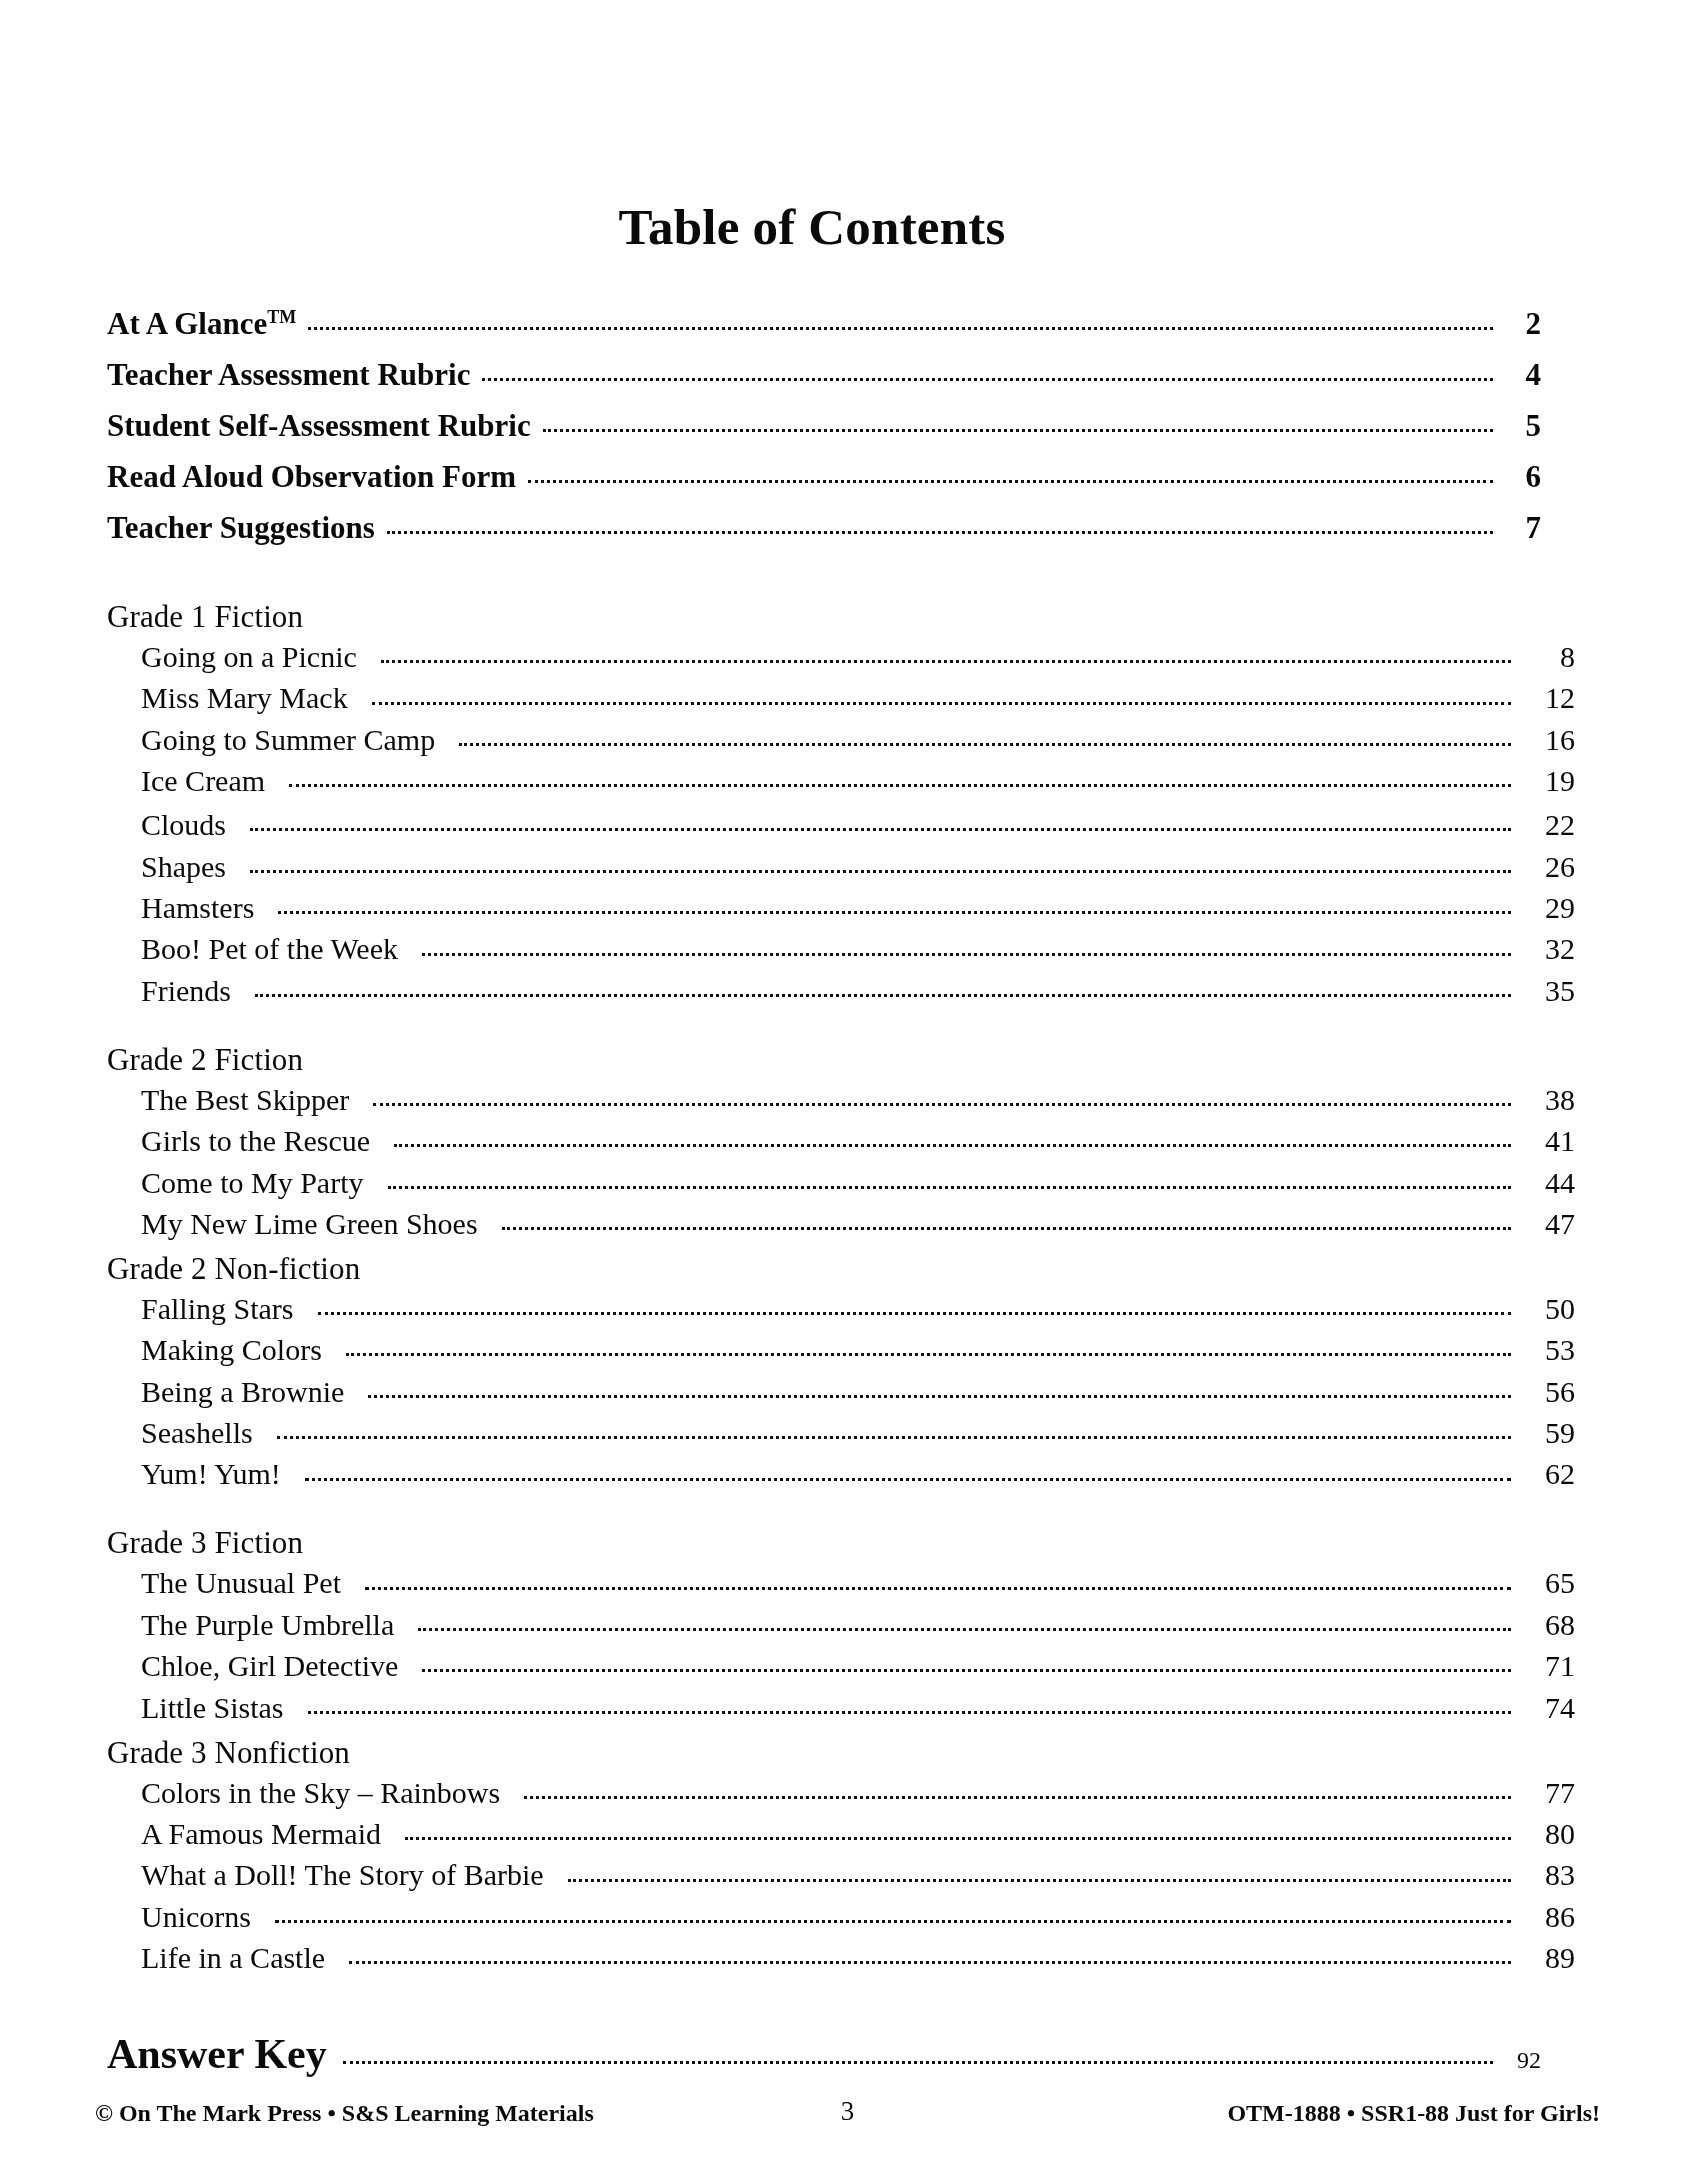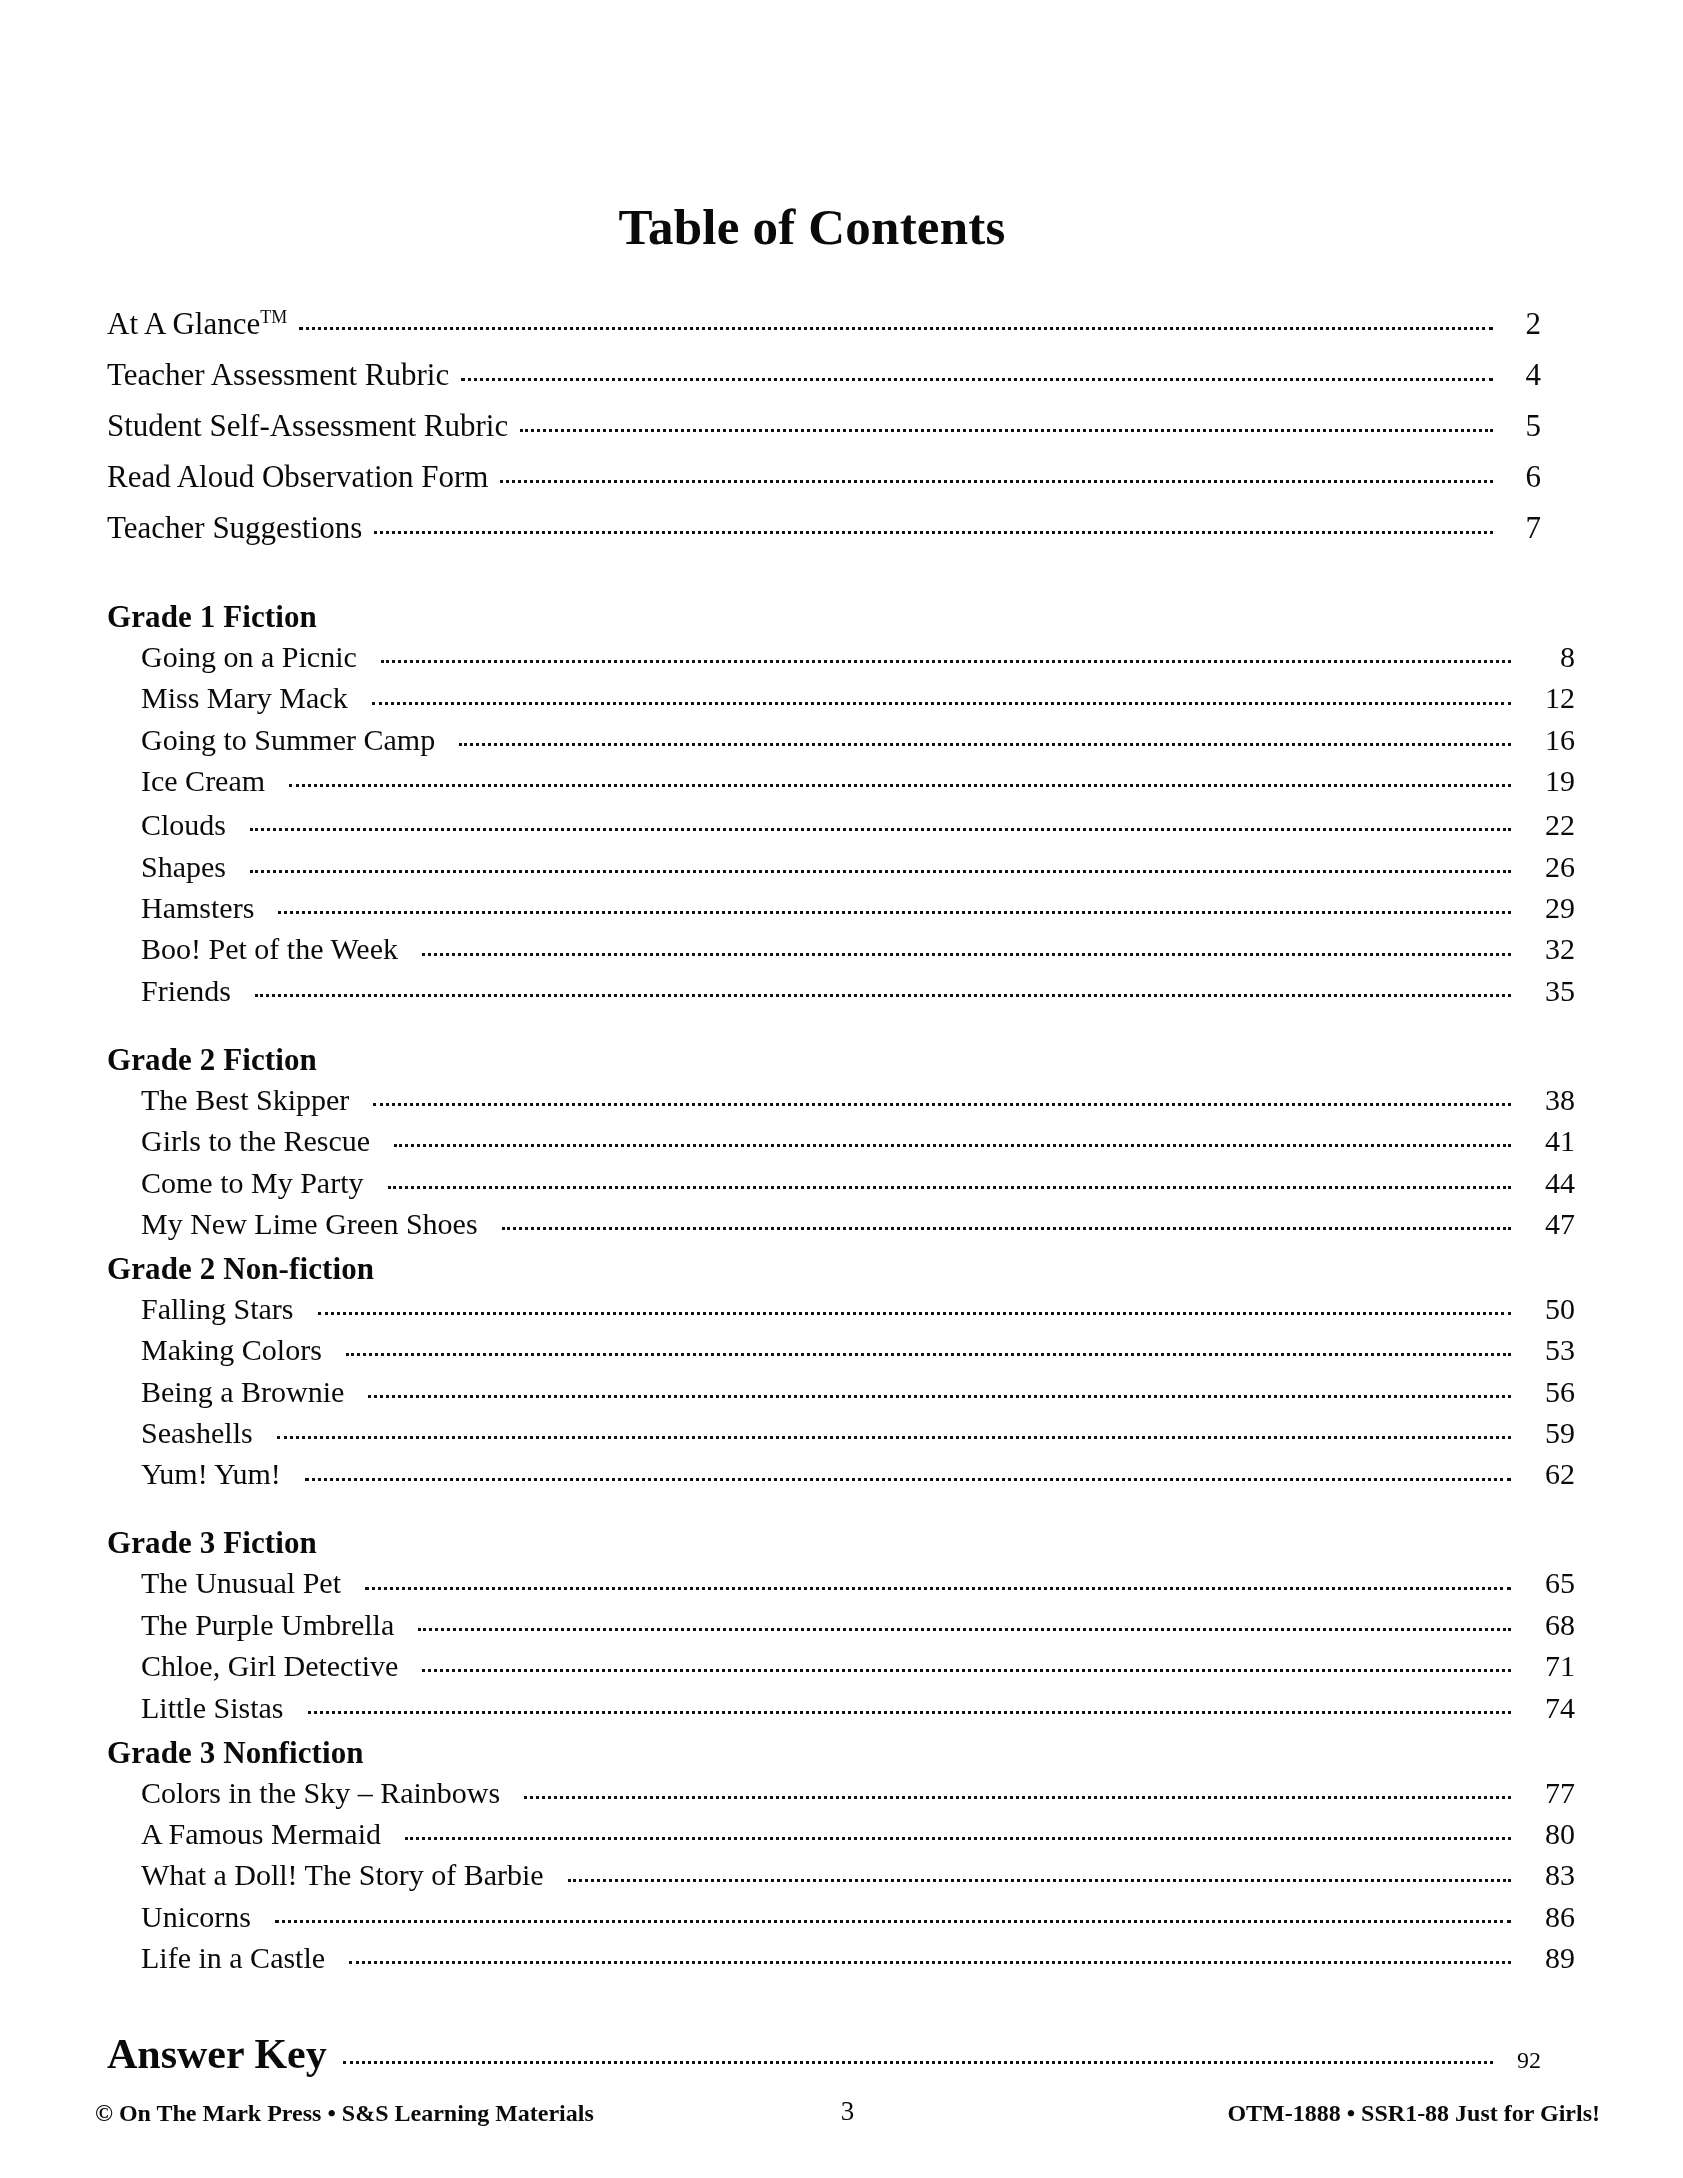--- a/index.html
+++ b/index.html
@@ -76,29 +76,30 @@
     flex: 0 0 auto;
     font-size: 30px;
     text-align: right;
     min-width: 42px;
     line-height: 1.0;
   }
 
   
   .front .row {
     margin-bottom: 20px;
+    font-weight: bold;
   }
   .front .row .label { font-size: 31px; }
   .front .row .pageno { font-size: 31px; }
   .front .row .leader { margin-left: 12px; }
 
   
   .sect-head {
     font-size: 31px;
-    font-weight: bold;
+    font-weight: normal;
     line-height: 1.0;
     margin: 0 0 10px 0;
     letter-spacing: 0.1px;
   }
 
   
   .entries .row {
     margin-bottom: 11.4px;
     padding-left: 34px;
     gap: 16px;

